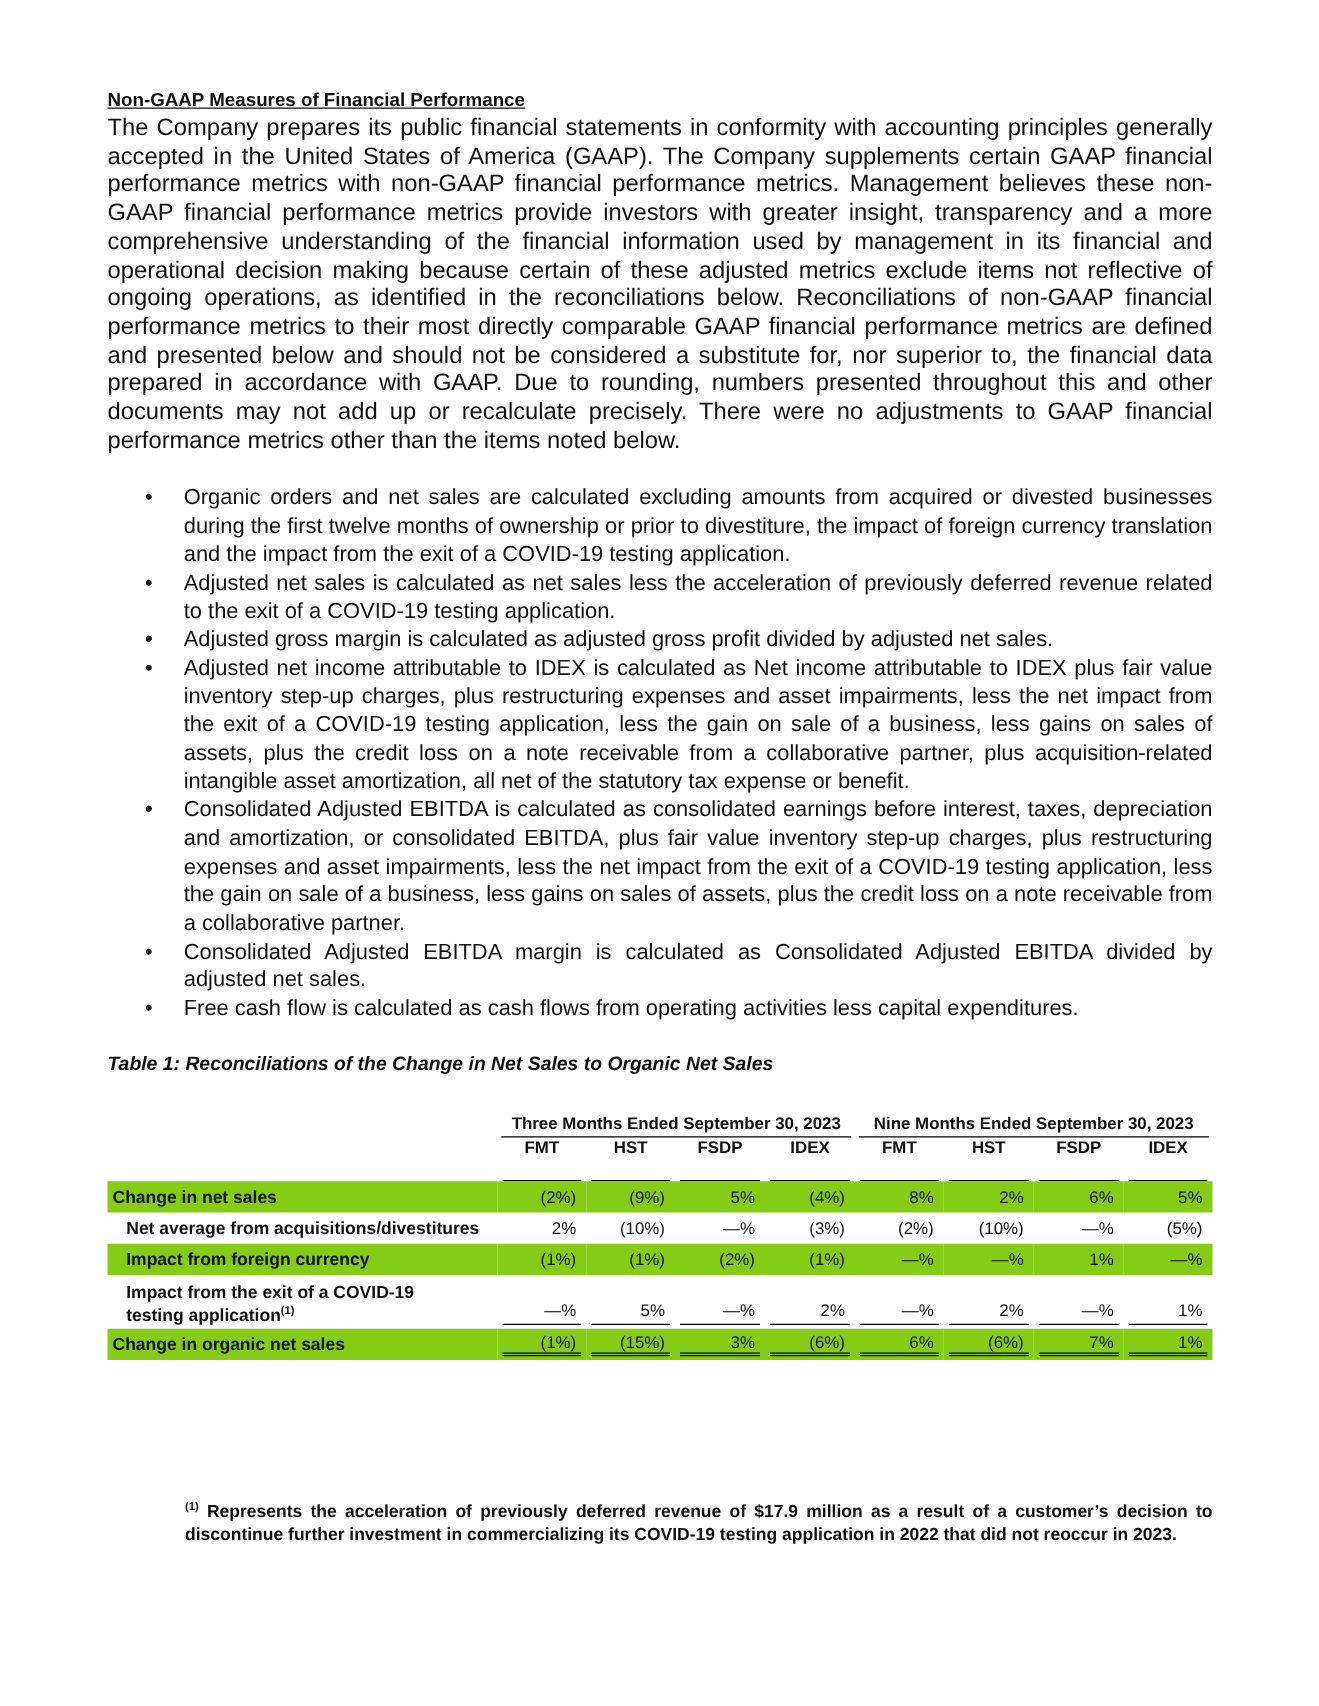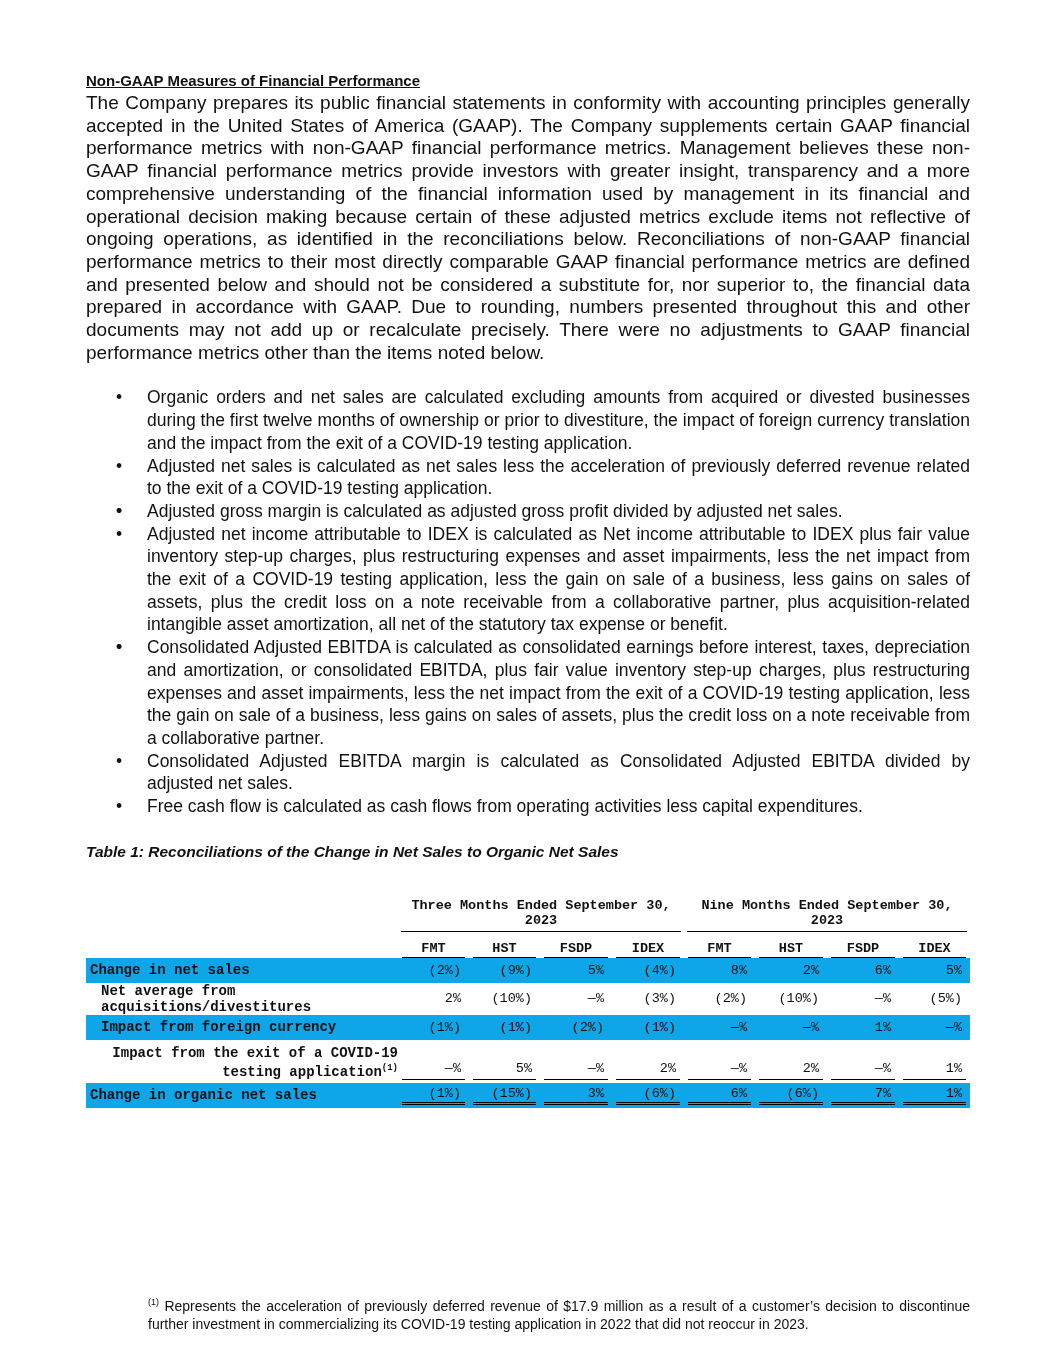--- a/index.html
+++ b/index.html
@@ -4,38 +4,38 @@
 <style>
   html, body { margin: 0; padding: 0; background: #ffffff; }
   body { width: 1055px; height: 1365px; position: relative; font-family: "Liberation Sans", sans-serif; color: #111; }
   .page { position: absolute; left: 86px; top: 70px; width: 884px; }
   .heading { font-size: 15px; font-weight: bold; text-decoration: underline; line-height: 22px; margin: 0; }
   .intro { font-size: 19px; line-height: 22.7px; text-align: justify; margin: 0; }
   ul.bullets { list-style: none; margin: 22px 0 0 0; padding: 0; }
   ul.bullets li { position: relative; padding-left: 61px; font-size: 17.5px; line-height: 22.7px; text-align: justify; }
   ul.bullets li .dot { position: absolute; left: 30px; top: 0; }
   .tbl-title { font-size: 15.5px; font-weight: bold; font-style: italic; margin: 24px 0 0 0; line-height: 20px; }
-  table.recon { border-collapse: separate; border-spacing: 0; margin-top: 36px; width: 884px; font-size: 13.5px; font-family: Liberation Mono, monospace; }
+  table.recon { border-collapse: separate; border-spacing: 0; margin-top: 24px; width: 884px; font-size: 13.5px; }
   table.recon td, table.recon th { padding: 0; }
   .grp { font-weight: bold; text-align: center; font-size: 13.5px; height: 24px; vertical-align: bottom; }
   .grp span { display: block; border-bottom: 1.5px solid #000; padding-bottom: 3px; margin: 0 3px; }
   .colh { font-weight: bold; text-align: center; height: 26px; vertical-align: bottom; }
-  .colh span { display: block; border-bottom: 1.5px solid #000; padding-bottom: 1px; margin: 0 4px; }
+  .colh span { display: block; border-bottom: 1.5px solid #000; padding-bottom: 19px; margin: 0 4px; }
   tr.row td { height: 25px; vertical-align: middle; }
-  tr.hl td { background: #0ea5e9; }
+  tr.hl td { background: #84cc16; }
   td.lbl { font-weight: bold; font-size: 14px; padding-left: 4px !important; }
   td.lbl.ind { padding-left: 15px !important; }
   td.val { text-align: right; }
   td.val span { display: block; margin: 0 4px; padding-right: 4px; }
   tr.tall td { height: 40px; vertical-align: bottom; padding-bottom: 3px !important; }
-  tr.tall td.lbl { line-height: 15px; text-align: right; }
+  tr.tall td.lbl { line-height: 15px; }
   tr.tall td.val span { border-bottom: 1.5px solid #000; padding-bottom: 3px; }
   tr.total td.val span { border-bottom: 3.5px double #000; padding-bottom: 1px; }
   sup { font-size: 9px; }
-  .footnote { position: absolute; left: 148px; top: 1279px; width: 822px; font-size: 14px; line-height: 18.5px; text-align: justify; }
+  .footnote { position: absolute; left: 148px; top: 1182px; width: 822px; font-size: 14px; line-height: 18.5px; text-align: justify; font-weight: bold; }
   .footnote sup { font-size: 9px; }
 </style>
 </head>
 <body>
 
 <div class="page">
   <p class="heading">Non-GAAP Measures of Financial Performance</p>
   <p class="intro">The Company prepares its public financial statements in conformity with accounting principles generally accepted in the United States of America (GAAP). The Company supplements certain GAAP financial performance metrics with non-GAAP financial performance metrics. Management believes these non-GAAP financial performance metrics provide investors with greater insight, transparency and a more comprehensive understanding of the financial information used by management in its financial and operational decision making because certain of these adjusted metrics exclude items not reflective of ongoing operations, as identified in the reconciliations below. Reconciliations of non-GAAP financial performance metrics to their most directly comparable GAAP financial performance metrics are defined and presented below and should not be considered a substitute for, nor superior to, the financial data prepared in accordance with GAAP. Due to rounding, numbers presented throughout this and other documents may not add up or recalculate precisely. There were no adjustments to GAAP financial performance metrics other than the items noted below.</p>
 
   <ul class="bullets">

